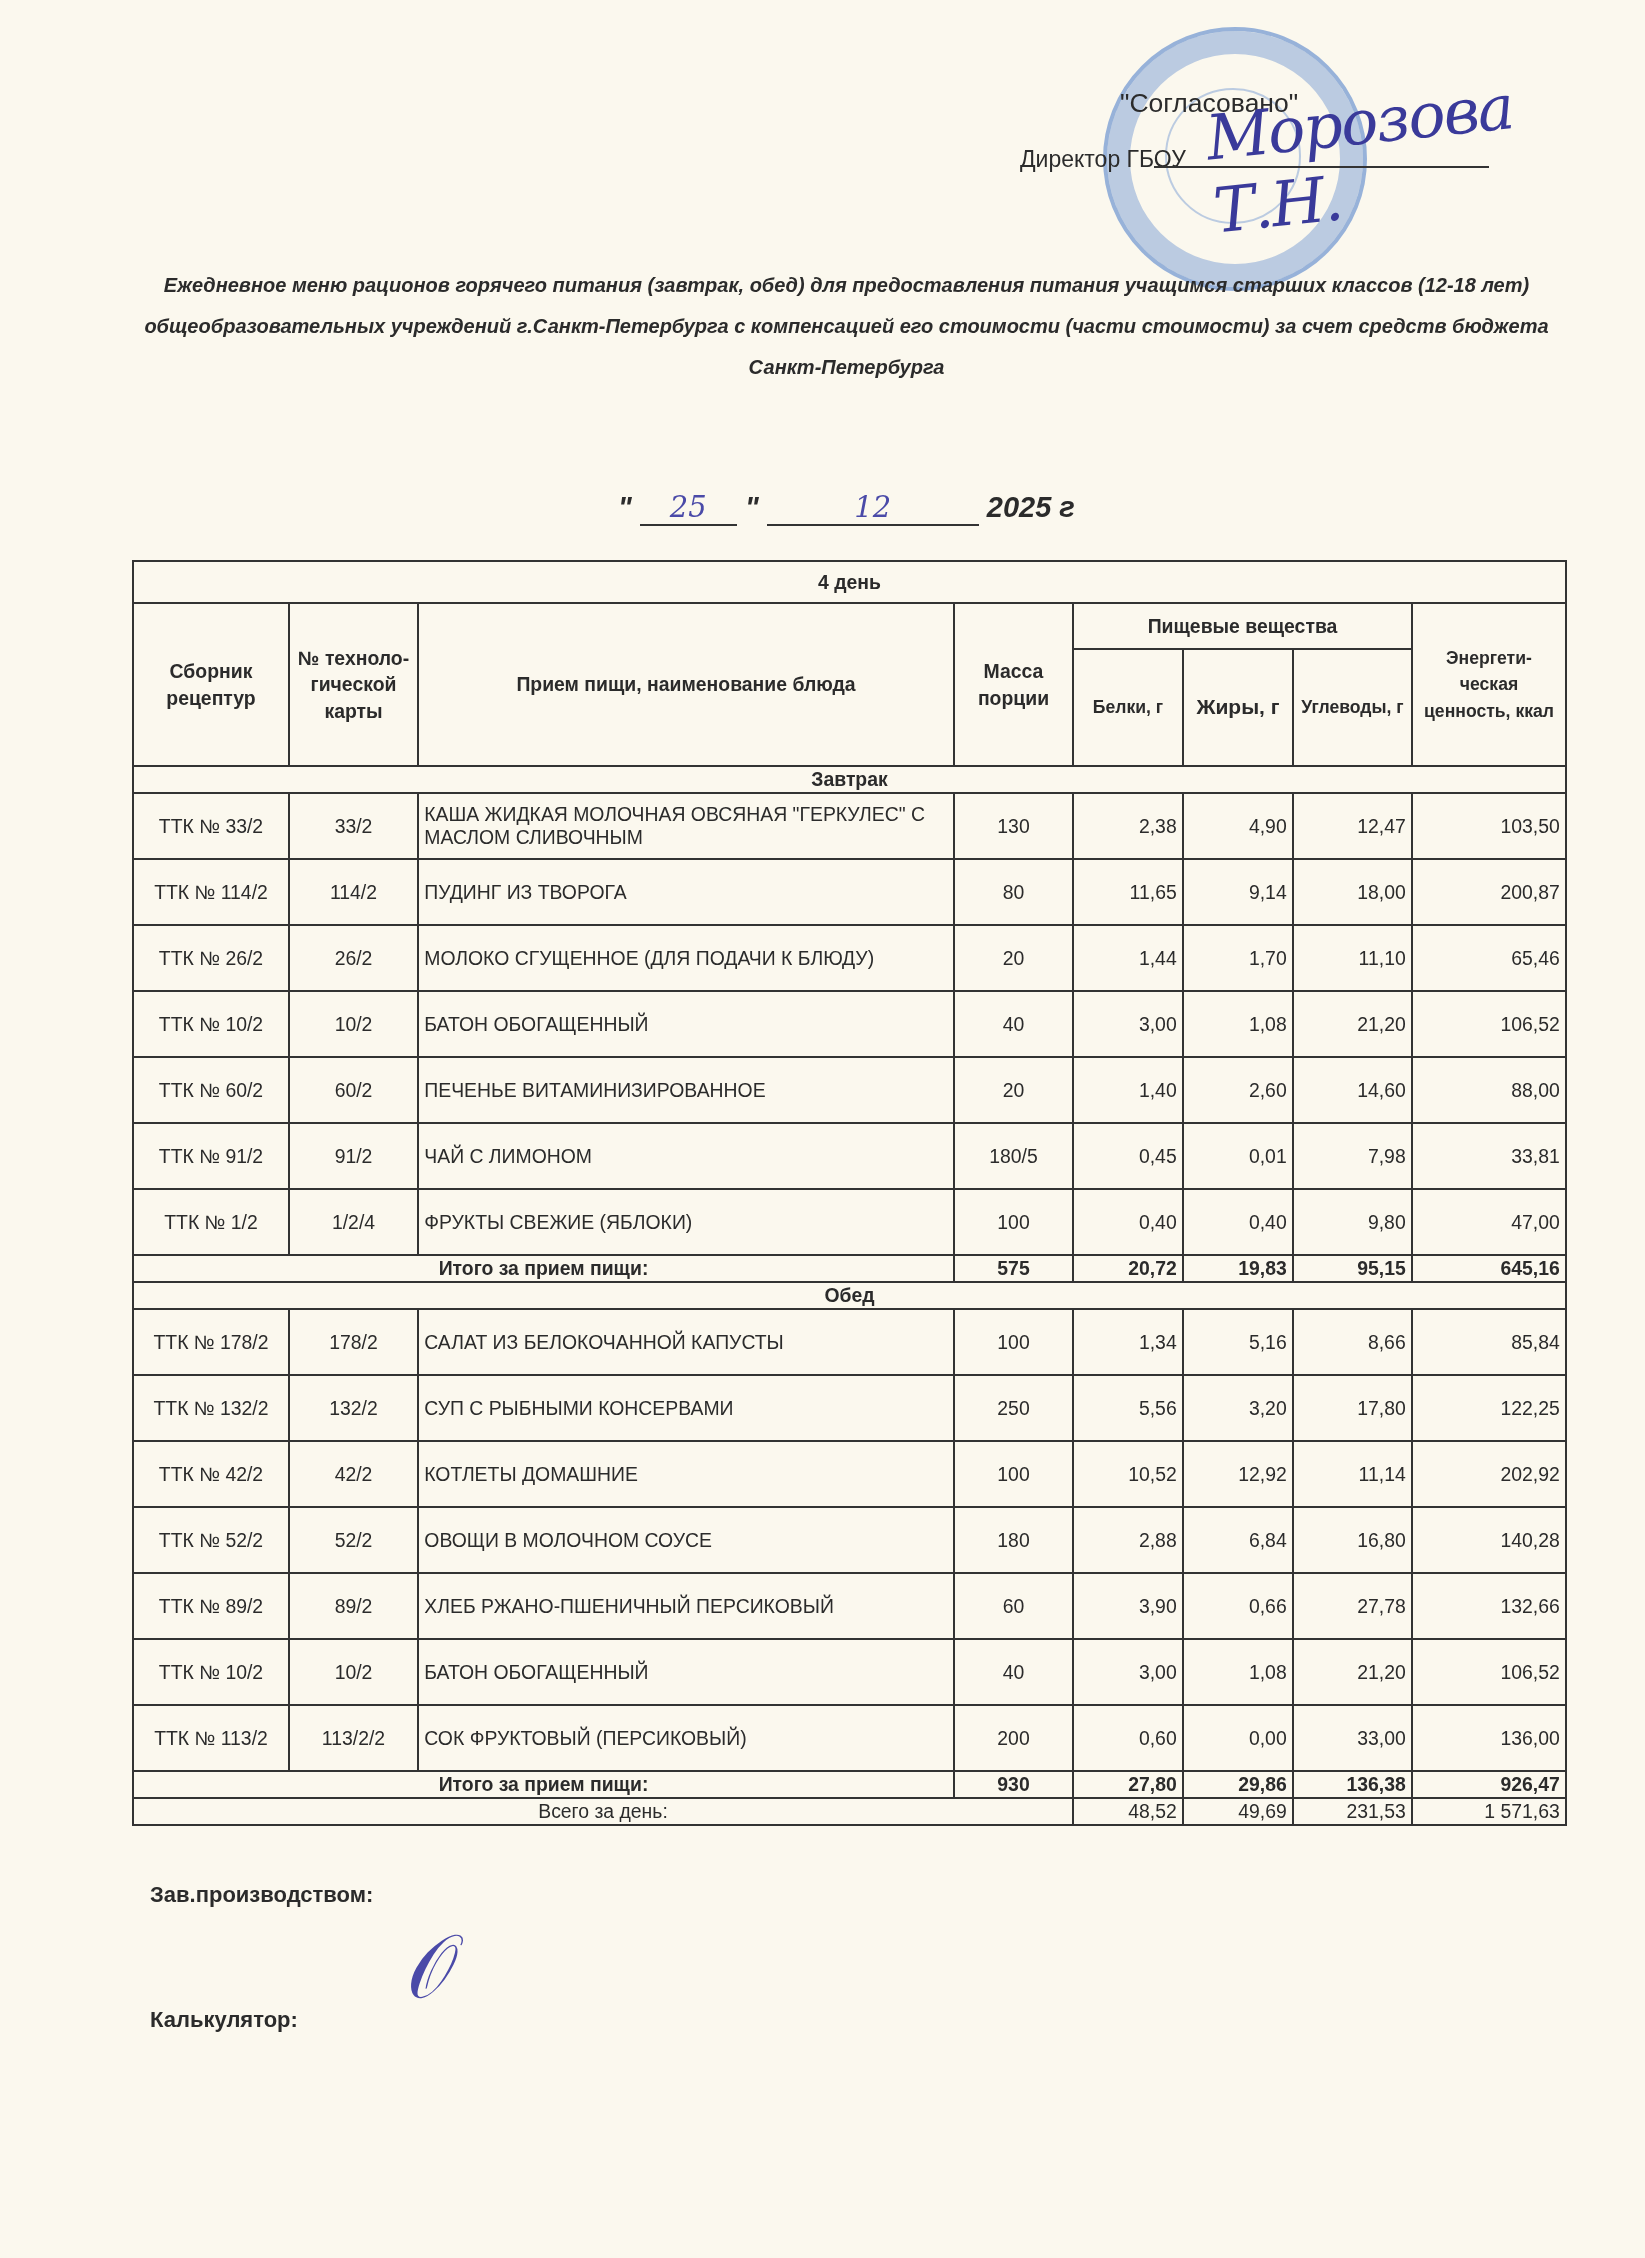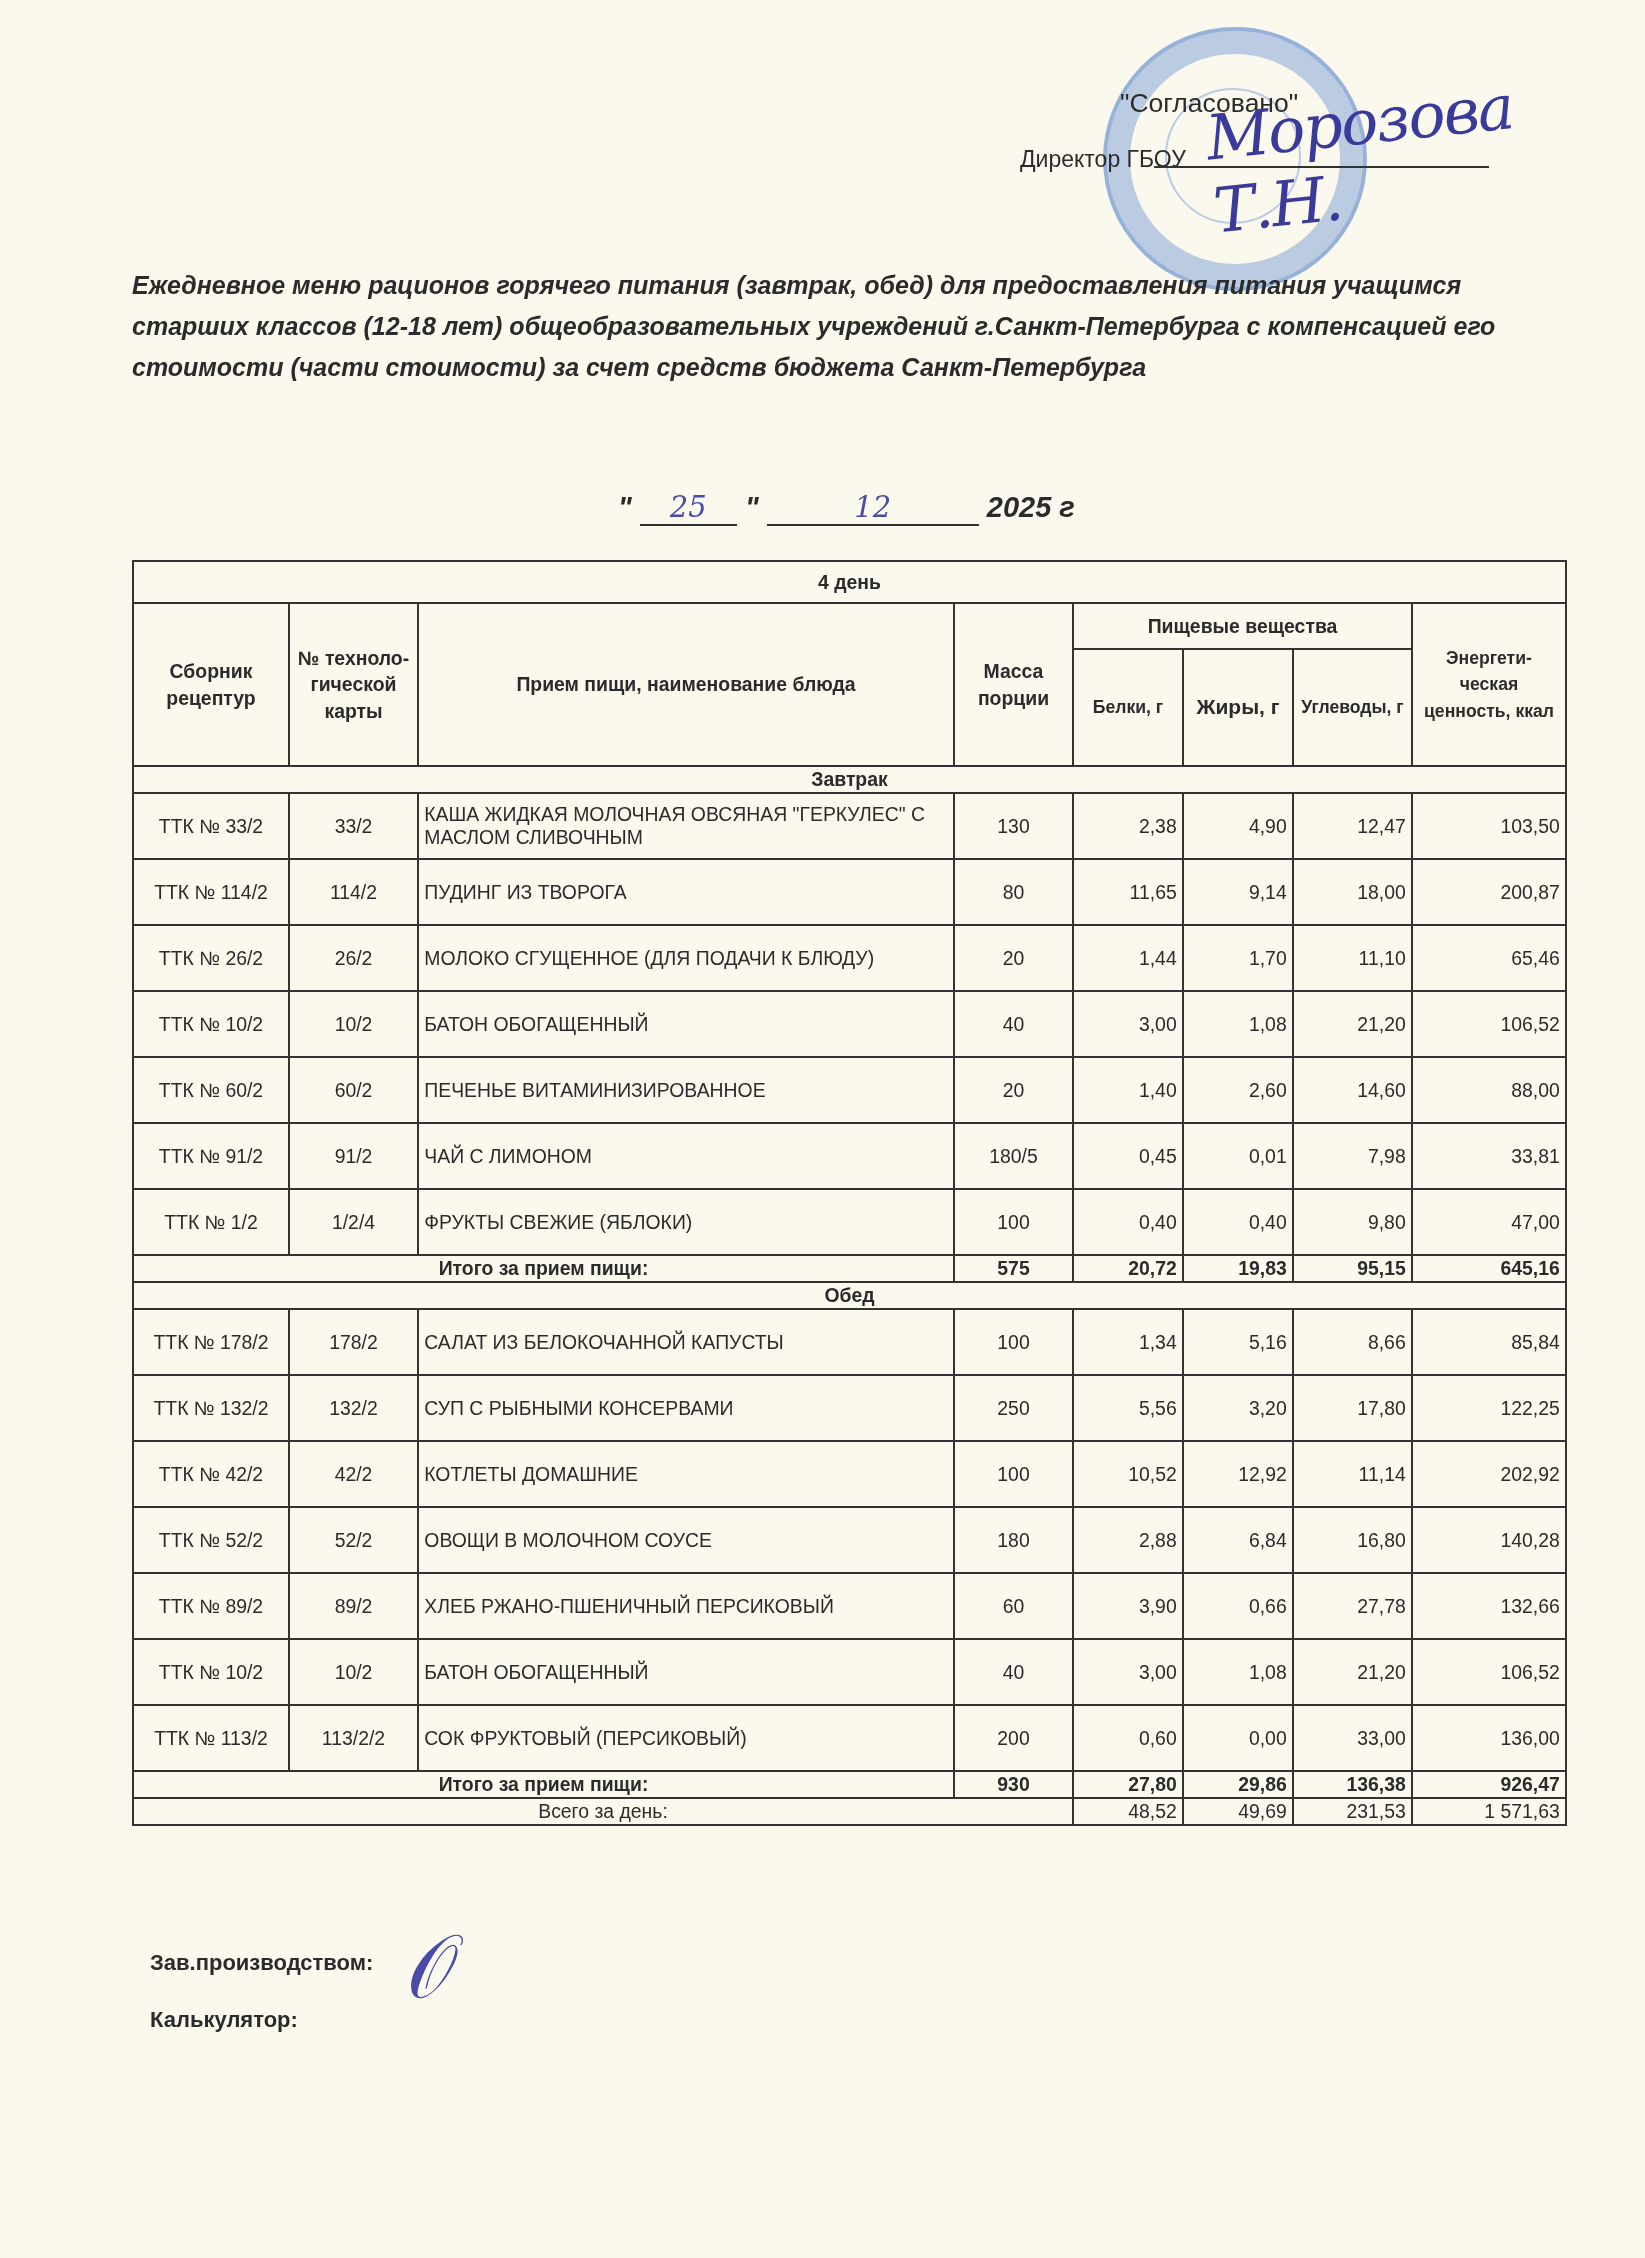--- a/index.html
+++ b/index.html
@@ -23,22 +23,22 @@
   .stamp-inner {
     position: absolute; left: 1165px; top: 88px; width: 132px; height: 132px;
     border-radius: 50%; border: 2.6px solid rgba(70,120,200,0.35);
   }
   .signature-top {
     position: absolute; left: 1209px; top: 79px; font-family: "DejaVu Serif", serif;
     font-style: italic; font-size: 62px; color: #3a3a9a; transform: rotate(-6deg);
     letter-spacing: -1.8px;
   }
   .title {
-    left: 132px; top: 265px; width: 1429px; 
-    font-weight: bold; font-style: italic; font-size: 25px; line-height: 41px;
+    left: 132px; top: 265px; width: 1429px; text-align: center;
+    font-weight: bold; font-style: italic; font-size: 20px; line-height: 41px;
   }
   .date {
     left: 618px; top: 490px; width: 529px; font-size: 29px; font-weight: bold; font-style: italic;
   }
   .date .blank { display: inline-block; border-bottom: 2.6px solid #333; text-align: center;
     color: #4a4aa8; font-family: "DejaVu Serif", serif; font-weight: normal; }
   table.menu {
     position: absolute; left: 132px; top: 560px; width: 1434px;
     border-collapse: collapse; table-layout: fixed; padding-left: 24px;
   }
@@ -284,16 +284,16 @@
   <tr class="total" style="font-weight:normal">
     <td class="lbl" colspan="4" style="font-weight:normal">Всего за день:</td>
     <td class="r" style="font-weight:normal">48,52</td>
     <td class="r" style="font-weight:normal">49,69</td>
     <td class="r" style="font-weight:normal">231,53</td>
     <td class="r" style="font-weight:normal">1 571,63</td>
   </tr>
 </tbody>
   </table>
 
-<div class="abs footer" style="top:1950px">Зав.производством:</div>
+<div class="abs footer" style="top:1882px">Зав.производством:</div>
 <div class="sig2">𝒪</div>
 <div class="abs footer" style="top:2007px">Калькулятор:</div>
 
 
 </body></html>

